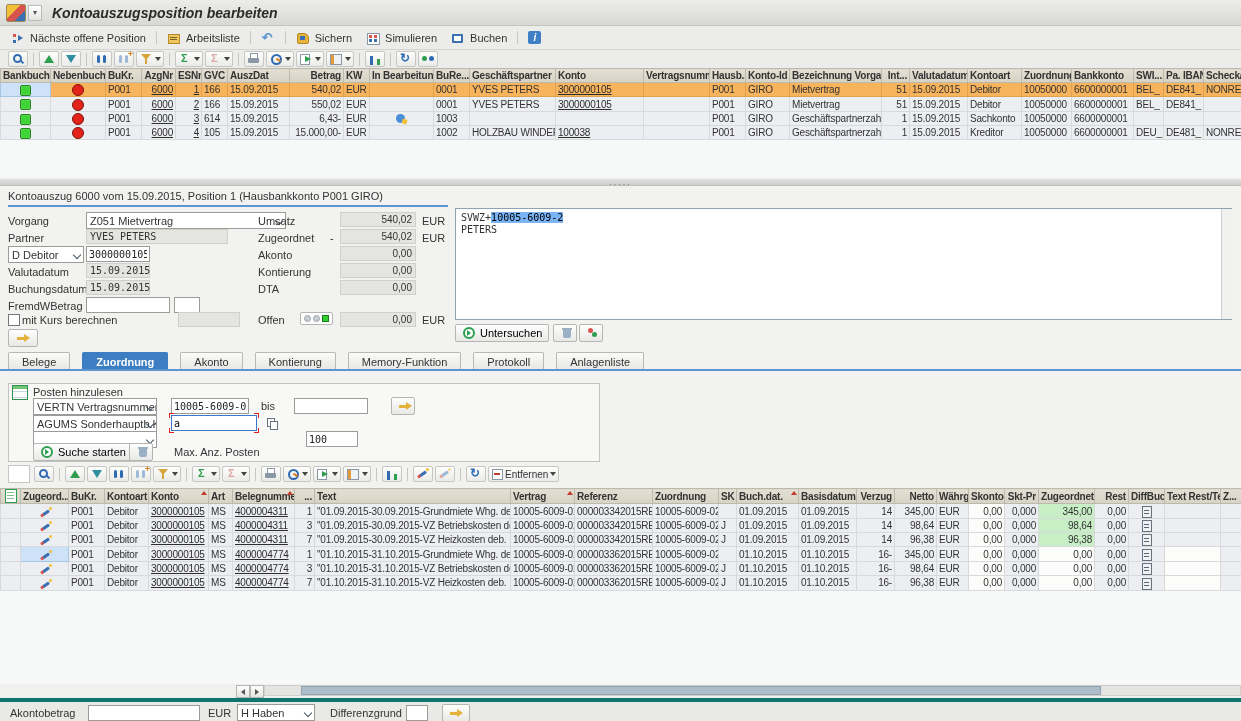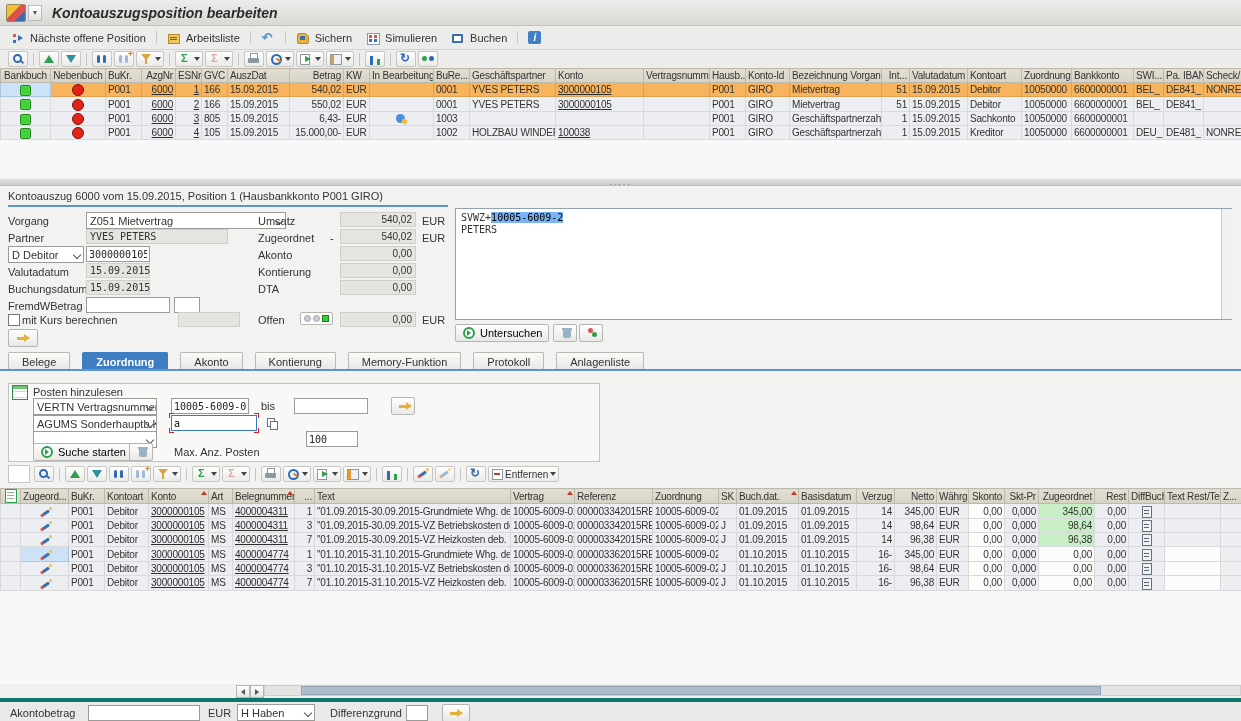--- a/index.html
+++ b/index.html
@@ -98,21 +98,21 @@
   .ci-note{width:8px;height:10px;border:1px solid #66727e;background-color:#eef2f5;
            background-image:linear-gradient(#5a6670 0 0),linear-gradient(#5a6670 0 0);
            background-size:5px 1px;background-position:1px 3px,1px 6px;background-repeat:no-repeat}
   .ci-list{width:10px;height:12px;border:1px solid #2e9e4f;background-color:#fff;
            background-image:linear-gradient(#7fbf8f 0 0),linear-gradient(#7fbf8f 0 0),linear-gradient(#7fbf8f 0 0);
            background-size:7px 1px;background-position:1px 2px,1px 5px,1px 8px;background-repeat:no-repeat}
 
   
   .sap-table{border-collapse:collapse;table-layout:fixed;width:1241px;font-size:10px;letter-spacing:-0.2px}
   .sap-table th{position:relative;background:linear-gradient(#e3dfd3,#d6d2c4);border:1px solid #bdb9ad;
-                font-weight:normal;text-align:left;padding:0 2px;height:13px;line-height:13px;
+                font-weight:bold;text-align:left;padding:0 2px;height:13px;line-height:13px;
                 white-space:nowrap;overflow:hidden}
   .sap-table td{background:#eceef1;border:1px solid #d7d9db;padding:0 2px;height:13px;line-height:13px;
                 white-space:nowrap;overflow:hidden}
   .sap-table .r{text-align:right}.sap-table .c{text-align:center}
   .sap-table tr.sel td{background:#f8b45c;border-color:#dfa04f}
   .sap-table td.cellsel{background:#cde2f6 !important;border-color:#a8c6e4 !important}
   .sap-table td.green{background:#c8eec6}
   .sap-table td.white{background:#fcfcfb}
   .lnk{text-decoration:underline;color:#2d2d2d}
   .sortm{position:absolute;right:1px;top:2px;width:0;height:0;border-left:3px solid transparent;border-right:3px solid transparent;border-bottom:4px solid #c0392b}
@@ -397,21 +397,21 @@
             <td>BEL_</td>
             <td>DE841_</td>
             <td></td>
           </tr>
           <tr>
             <td class="c"><span class="ci ci-led-green"></span></td>
             <td class="c"><span class="ci ci-dot-red"></span></td>
             <td>P001</td>
             <td class="r"><span class="lnk">6000</span></td>
             <td class="r"><span class="lnk">3</span></td>
-            <td>805</td>
+            <td>614</td>
             <td>15.09.2015</td>
             <td class="r">6,43-</td>
             <td>EUR</td>
             <td class="c"><span class="ci ci-processing"></span></td>
             <td>1003</td>
             <td></td>
             <td></td>
             <td></td>
             <td>P001</td>
             <td>GIRO</td>

